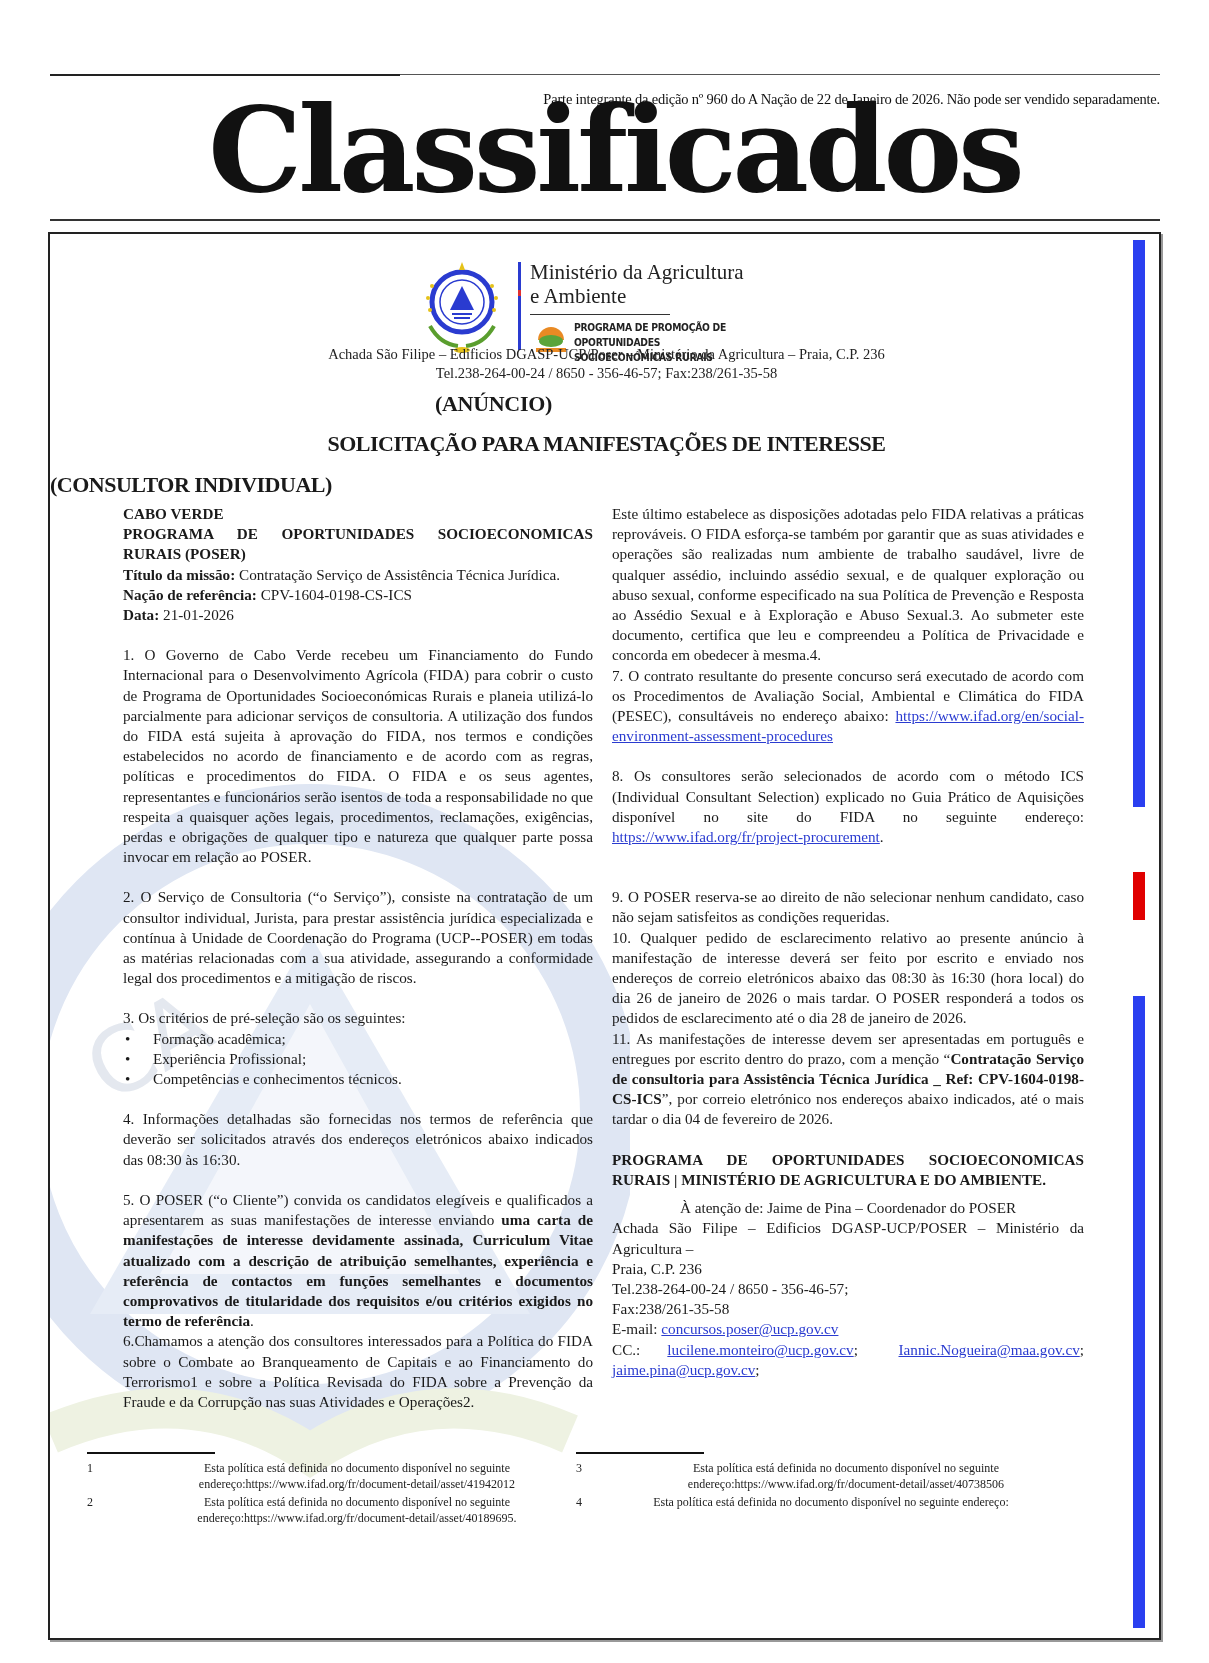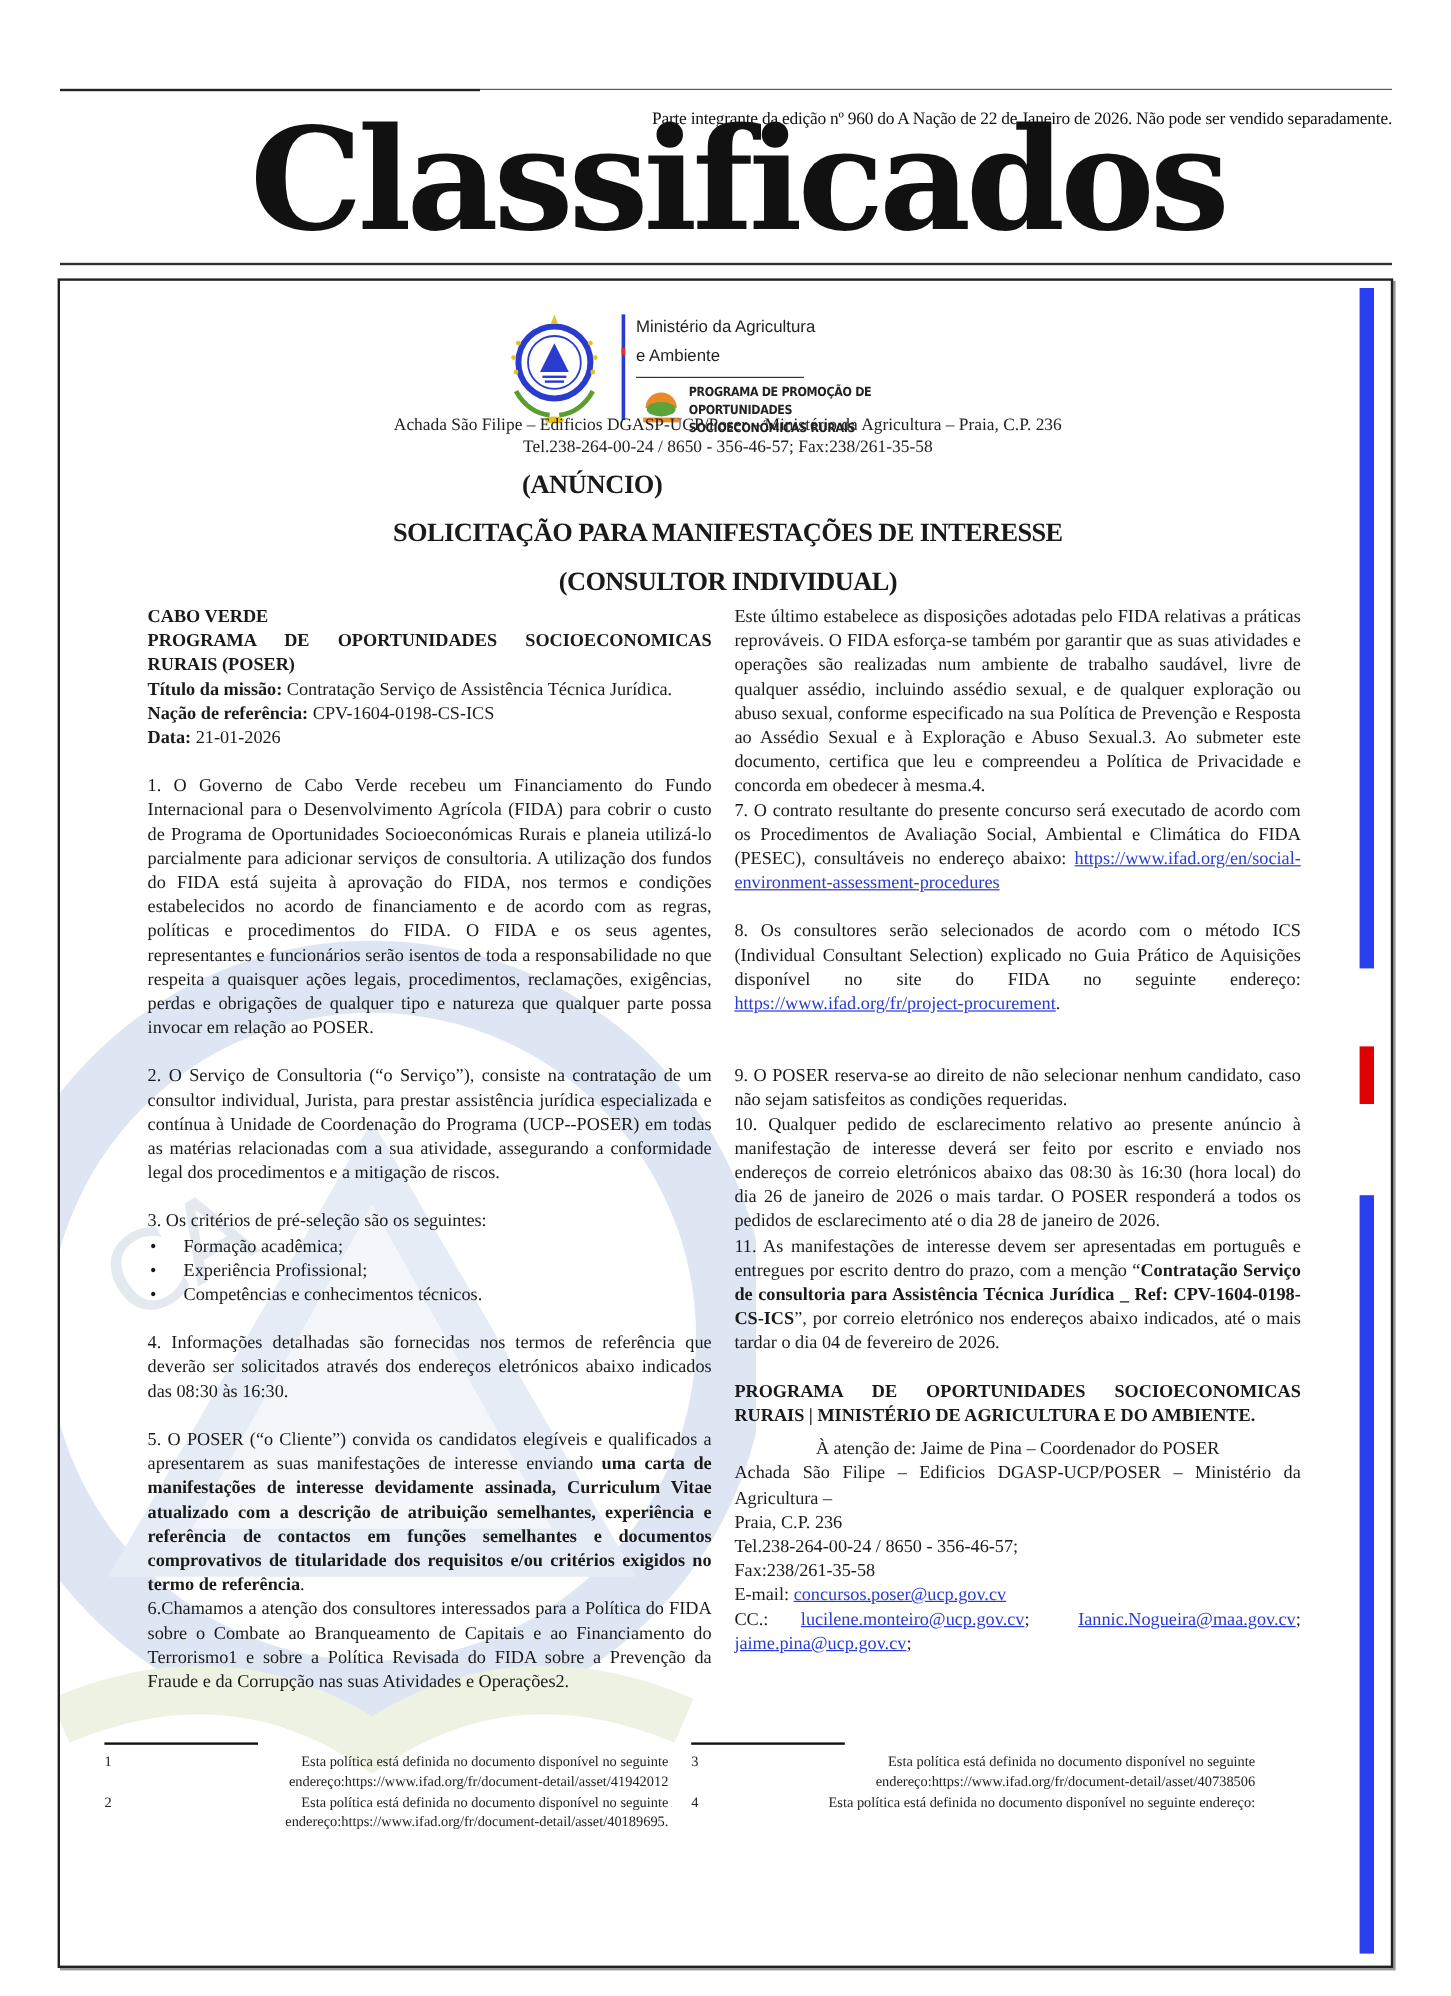--- a/index.html
+++ b/index.html
@@ -22,45 +22,45 @@
 
   .side-bar { position: absolute; right: 14px; width: 12px; }
   .bar-blue-1 { top: 6px; height: 567px; background: #2a3ff0; }
   .bar-red { top: 638px; height: 48px; background: #e00000; }
   .bar-blue-2 { top: 762px; height: 632px; background: #2a3ff0; }
 
   .logo-block { position: absolute; left: 362px; top: 22px; width: 420px; height: 100px; }
   .seal { position: absolute; left: 0; top: 0; width: 100px; height: 100px; }
   .logo-divider { position: absolute; left: 106px; top: 6px; width: 3px; height: 88px; background: #2a3bd0; }
   .logo-divider .dot { position: absolute; left: 0; top: 28px; width: 3px; height: 6px; background: #e03030; }
-  .ministry-name { position: absolute; left: 118px; top: 4px; font-family: Liberation Sans, sans-serif; font-size: 14px; line-height: 24px; color: #222; }
+  .ministry-name { position: absolute; left: 118px; top: 4px; font-family: Liberation Serif, serif; font-size: 21px; line-height: 24px; color: #222; }
   .logo-sub-rule { position: absolute; left: 118px; top: 58px; width: 140px; height: 1px; background: #333; }
   .poser-logo { position: absolute; left: 122px; top: 64px; width: 34px; height: 34px; }
   .poser-text { position: absolute; left: 162px; top: 64px; font-family: "DejaVu Sans", "Liberation Sans", sans-serif; font-weight: bold; font-size: 10.5px; line-height: 15px; color: #222; letter-spacing: -0.3px; transform: scaleX(0.88); transform-origin: left top; }
 
   .contact-head { position: absolute; left: 0; width: 1113px; top: 111px; text-align: center; font-size: 14.5px; line-height: 19px; color: #222; }
   .h-anuncio { position: absolute; left: 0; width: 887px; top: 157px; text-align: center; font-weight: bold; font-size: 22px; letter-spacing: -0.3px; }
   .h-solic { position: absolute; left: 0; width: 1113px; top: 197px; text-align: center; font-weight: bold; font-size: 22px; letter-spacing: -0.5px; }
-  .h-consult { position: absolute; left: 0; width: 1113px; top: 238px; text-align: center; font-weight: bold; font-size: 22px; letter-spacing: -0.5px; }
+  .h-consult { position: absolute; left: 0; width: 1113px; top: 238px; font-weight: bold; font-size: 22px; letter-spacing: -0.5px; }
 
   .col { position: absolute; top: 270px; width: 470px; font-size: 15.2px; line-height: 20.2px; text-align: justify; hyphens: manual; margin-left: 36px; }
   .col-left { left: 37px; }
   .col-right { left: 526px; width: 472px; }
   .col p { margin: 0; }
   .gap { height: 20px; }
   .b { font-weight: bold; }
   a.link { color: #2a3bd0; text-decoration: underline; }
   ul.crit { list-style: none; }
   ul.crit li { position: relative; padding-left: 30px; }
   ul.crit li::before { content: "•"; position: absolute; left: 2px; top: 0; }
 
   .fn-rule { position: absolute; width: 128px; height: 2px; background: #111; }
   .fn { position: absolute; font-size: 12px; line-height: 16px; color: #222; }
   .fn .num { position: absolute; left: 0; top: 0; }
-  .fn .txt { display: block; text-align: right; }
+  .fn .txt { display: block; text-align: center; }
 </style>
 </head>
 <body>
 
 <div class="edition-note">Parte integrante da edição nº 960 do A Nação de 22 de Janeiro de 2026. Não pode ser vendido separadamente.</div>
 <div class="topline"></div>
 <div class="topline2"></div>
 <div class="masthead">Classificados</div>
 <div class="mast-rule"></div>
 

